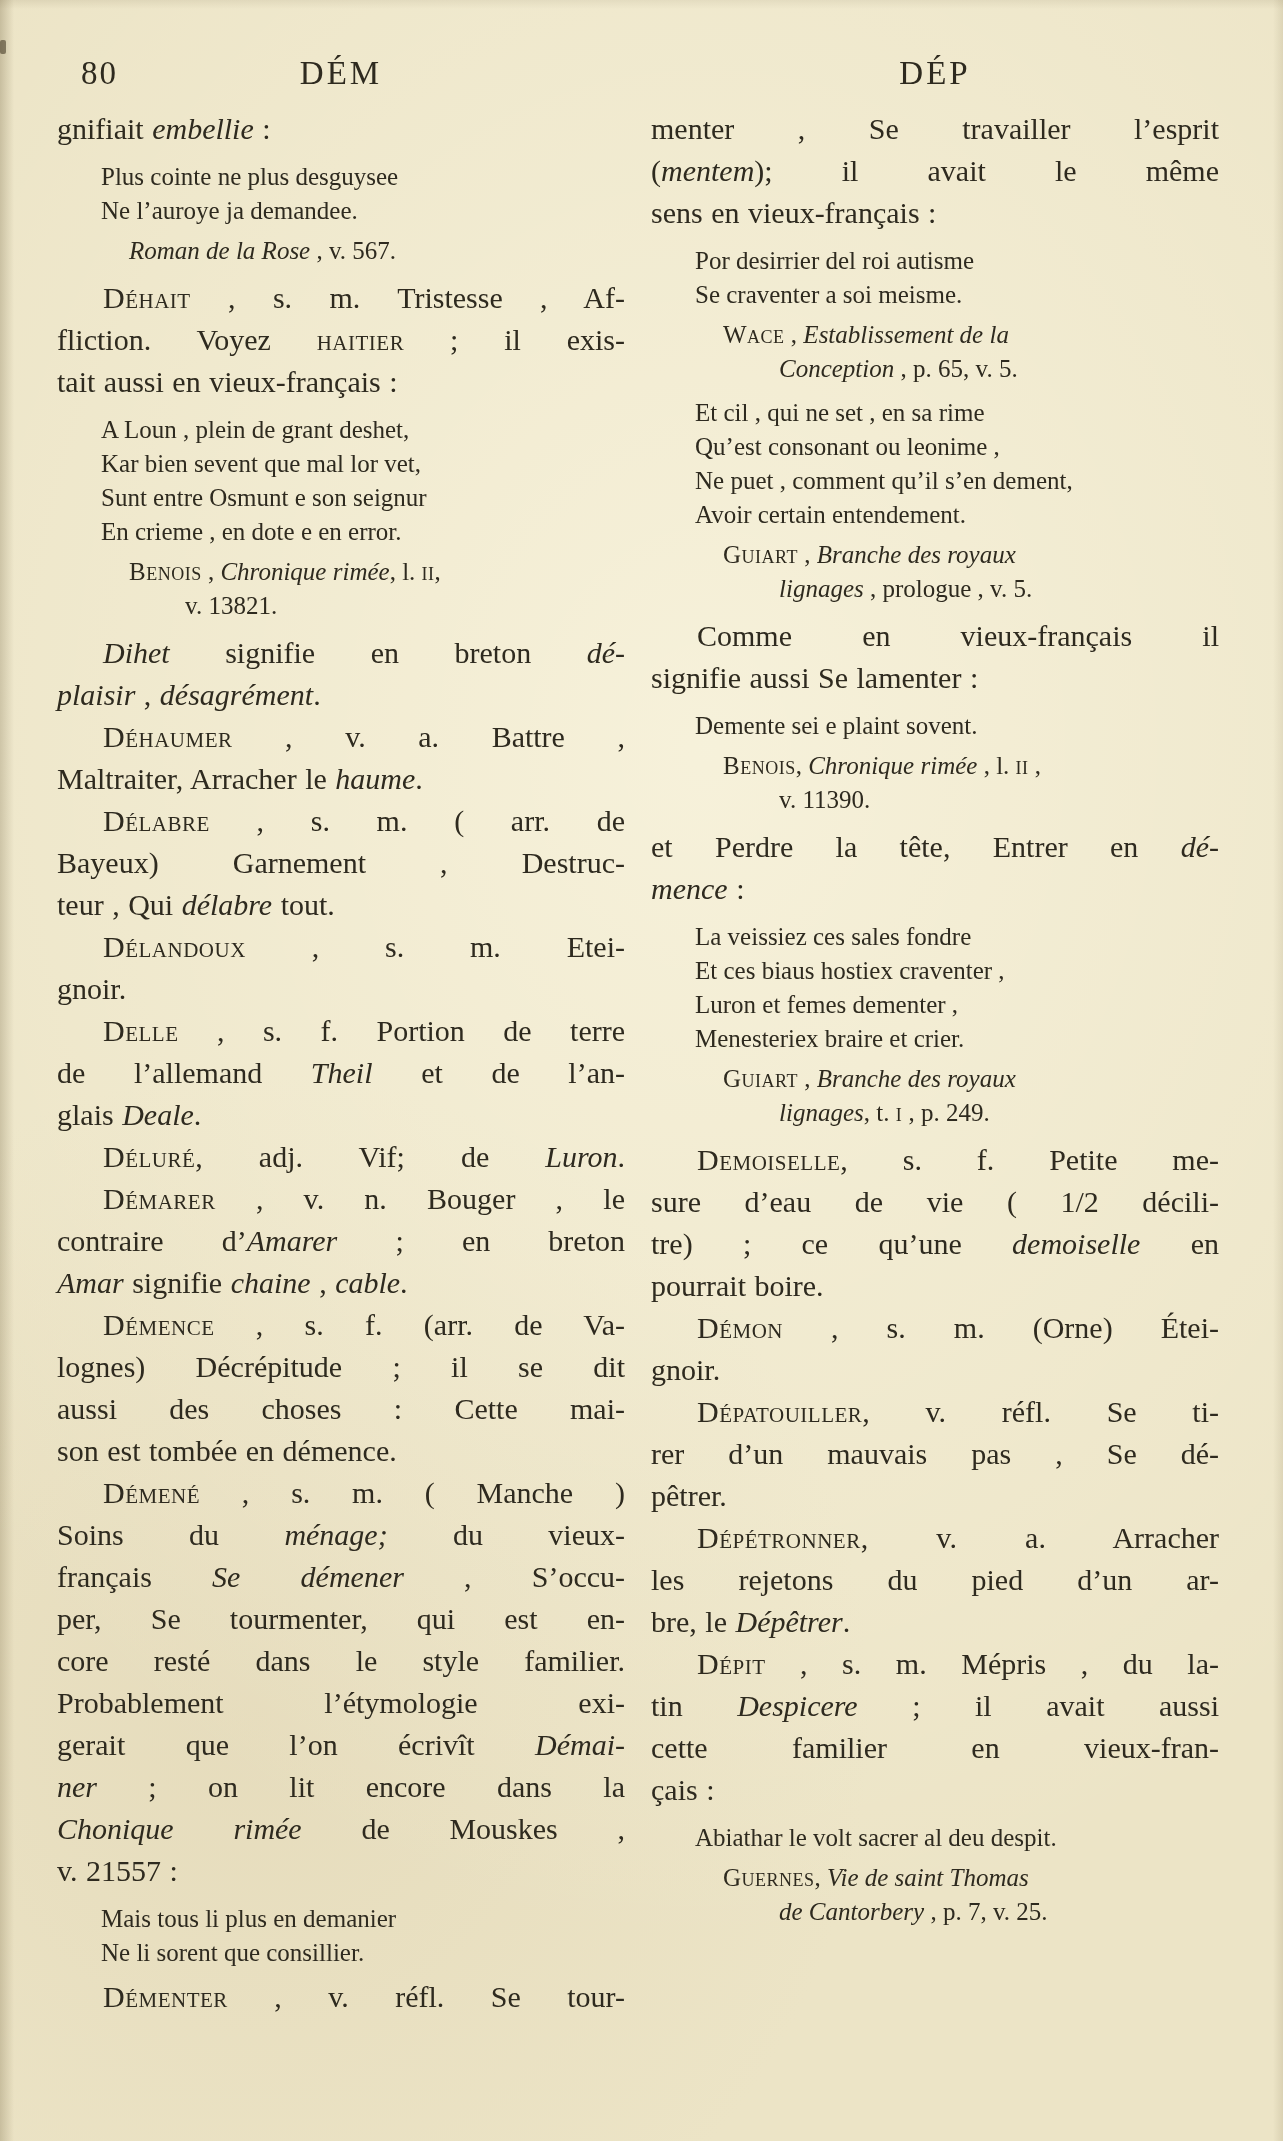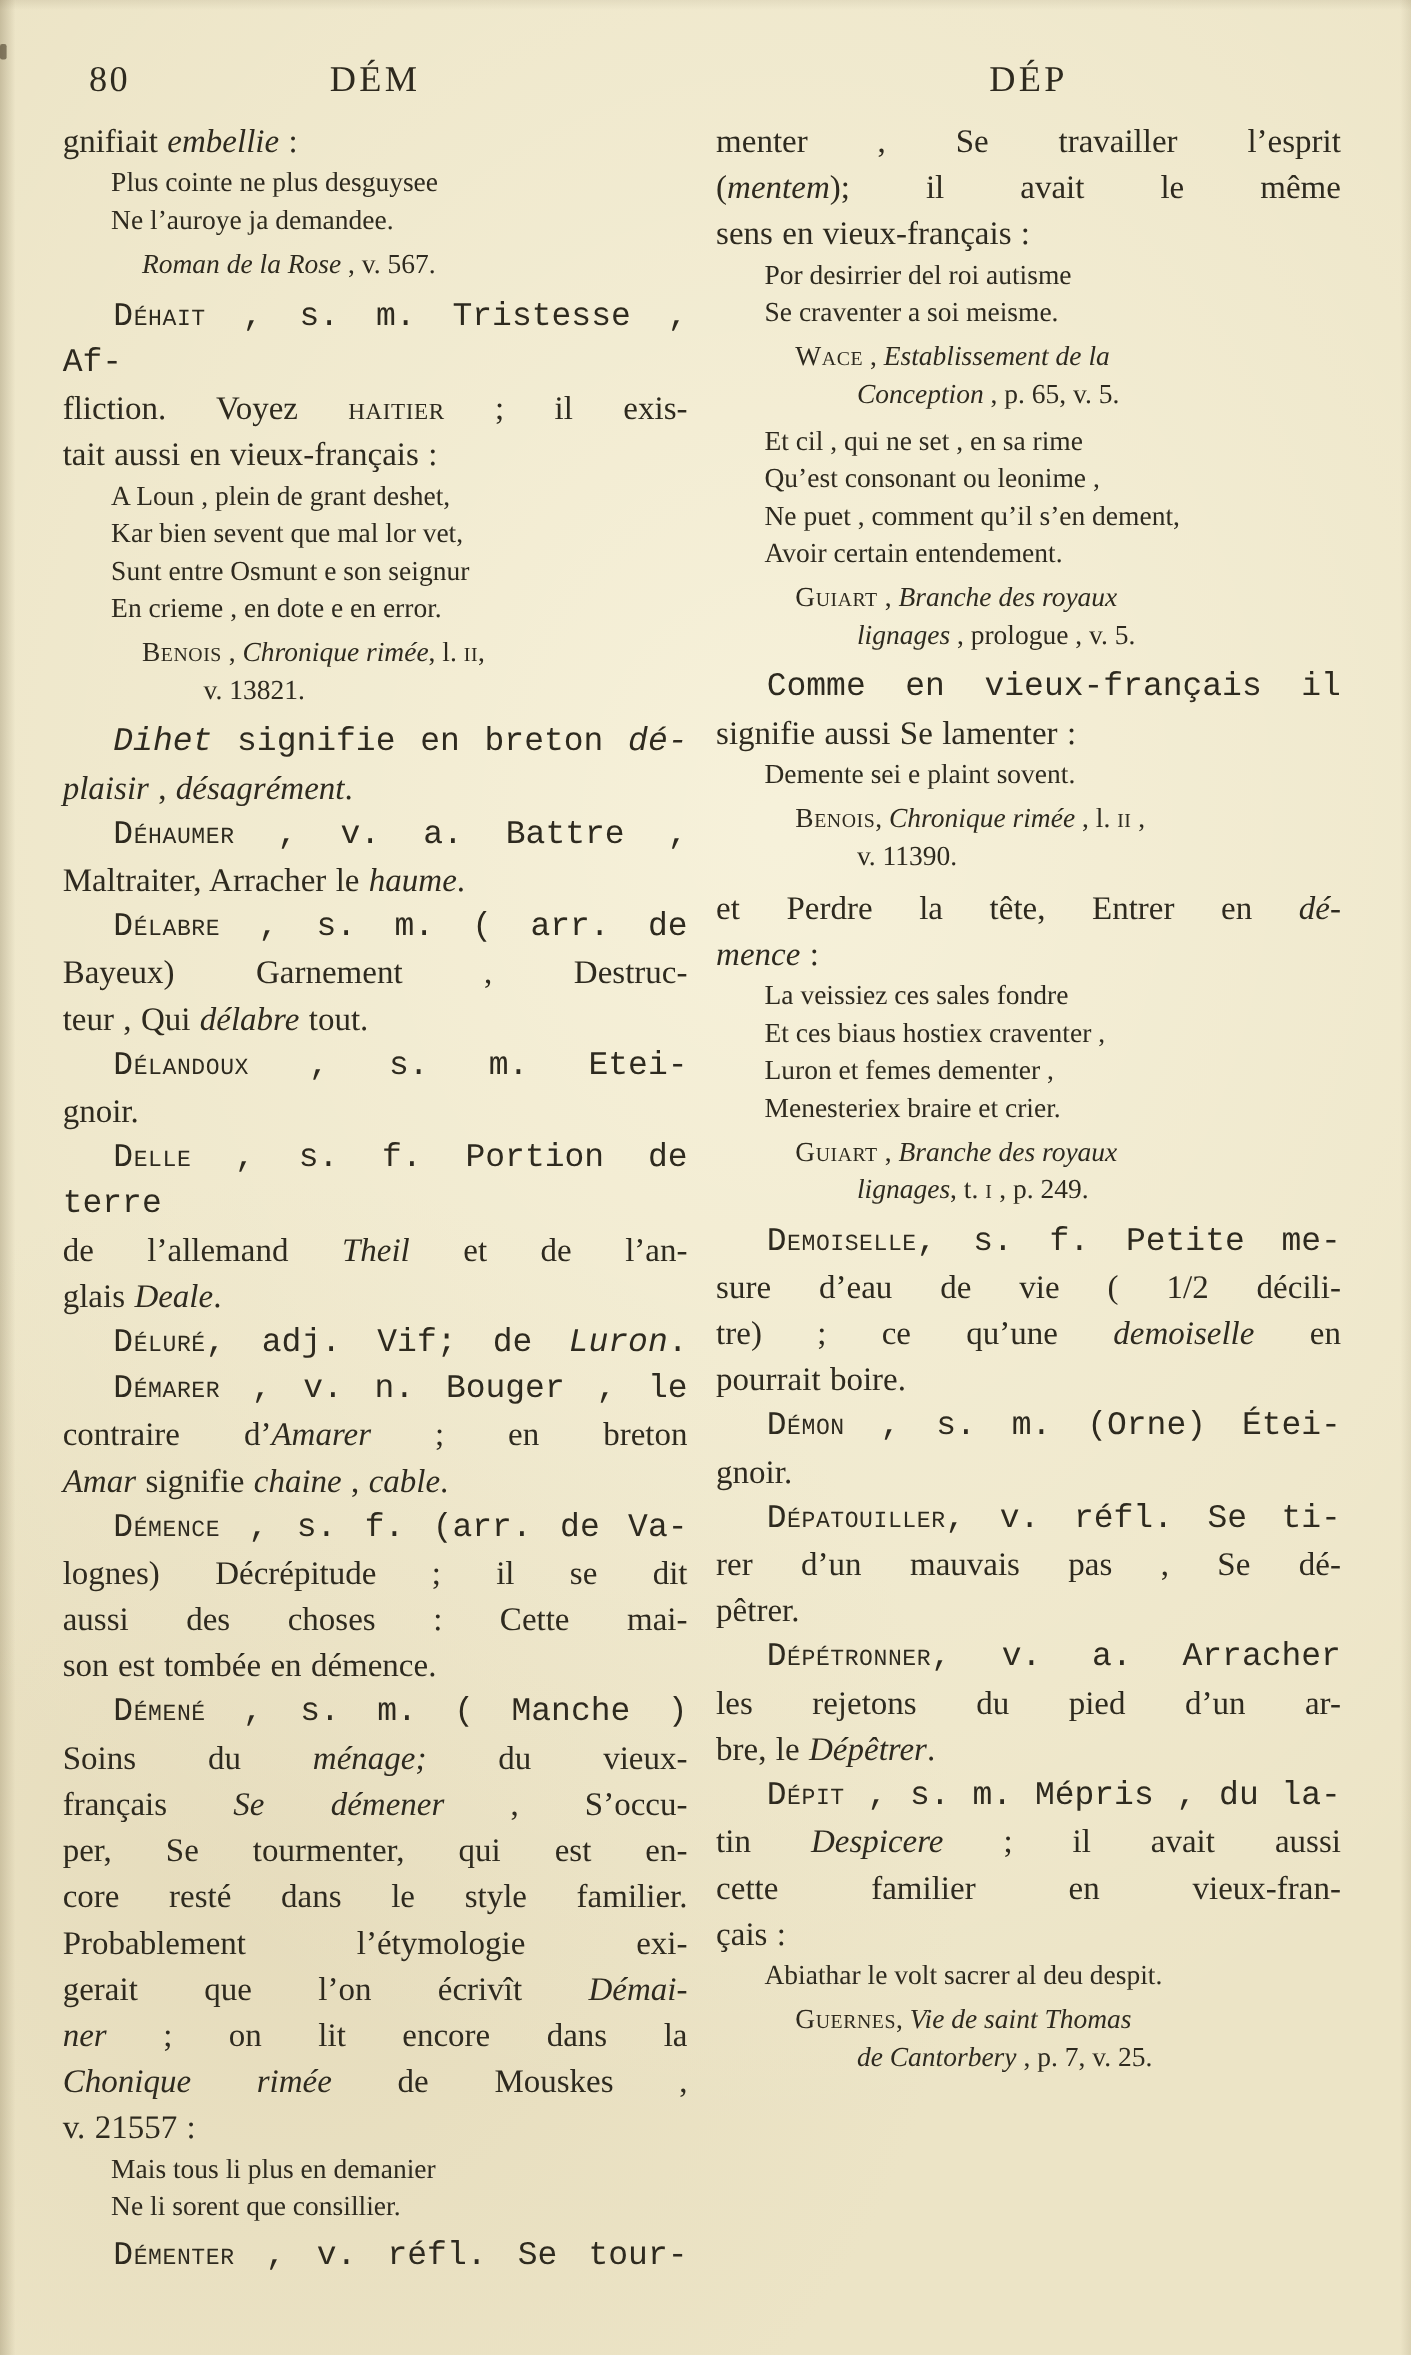--- a/index.html
+++ b/index.html
@@ -48,26 +48,26 @@
   .block { margin: 0; }
   .entry .line, .cont .line {
     font-size: 30px;
     line-height: 42px;
     text-align: justify;
     word-spacing: 1px;
   }
   .entry .line:not(:last-child),
   .cont .line:not(:last-child),
   .jlast .line { text-align-last: justify; }
-  .line.indent { text-indent: 46px; font-family: Liberation Mono, monospace; }
+  .line.indent { text-indent: 46px; }
   .verse .line, .cite .line {
     font-size: 25px;
     line-height: 34px;
   }
-  .verse { margin: 0 0 6px 44px; }
+  .verse { margin: 10px 0 6px 44px; }
   .cite { margin: 3px 0 9px 0; }
   .cite .line { margin-left: 128px; }
   .cite .line:first-child { margin-left: 72px; }
   .sc { font-variant: small-caps; letter-spacing: 0.5px; }
   .i { font-style: italic; }
   .n { font-style: normal; }
 </style>
 </head>
 <body>
 

